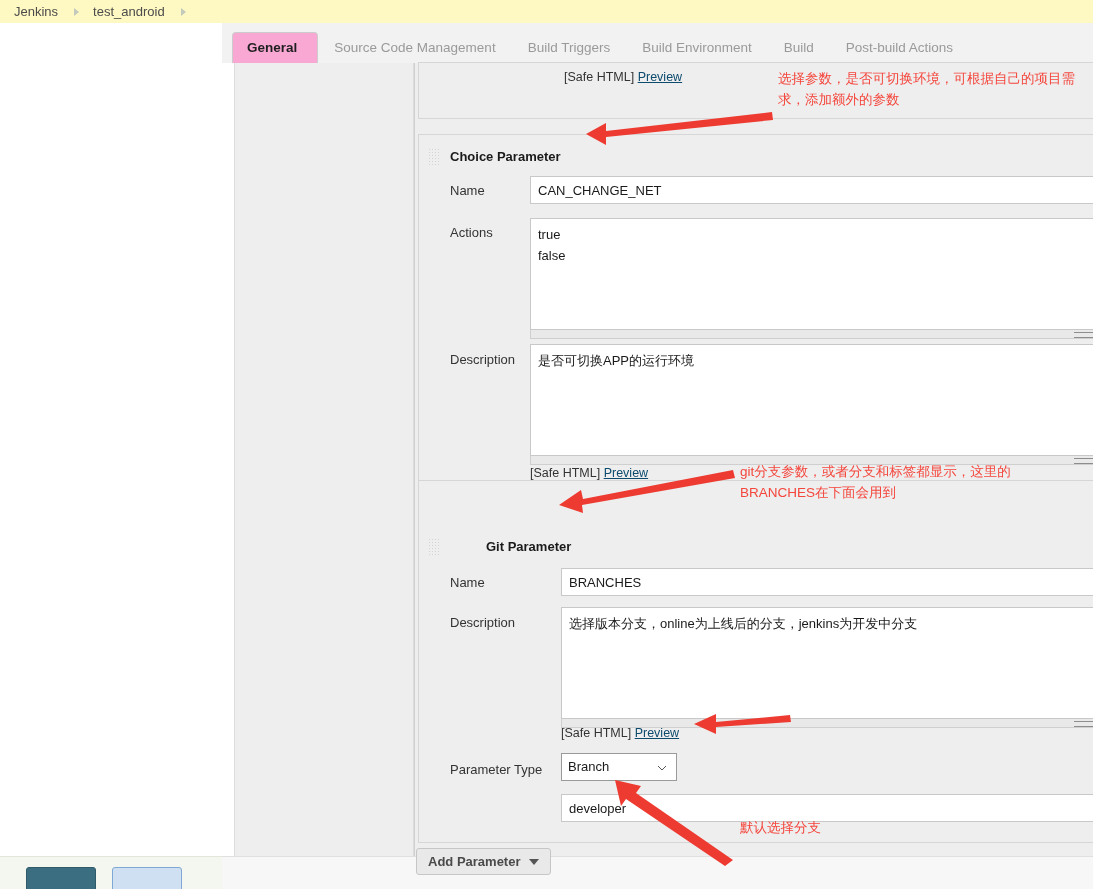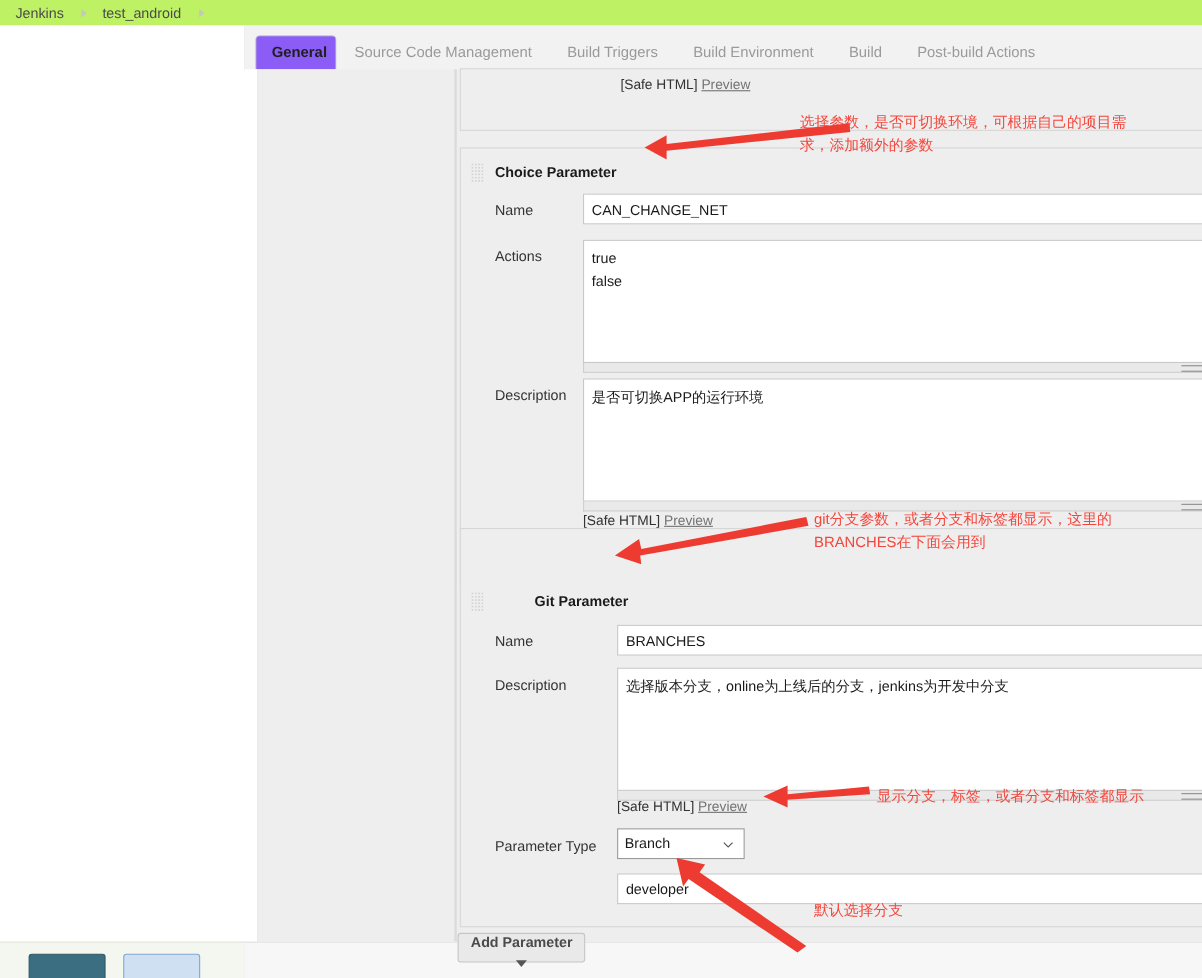--- a/index.html
+++ b/index.html
@@ -8,21 +8,21 @@
     overflow: hidden;
     background: #ffffff;
     font-family: "Liberation Sans", sans-serif;
     -webkit-font-smoothing: antialiased;
   }
   .page { position: relative; width: 1093px; height: 889px; overflow: hidden; }
 
   
   .breadcrumb-bar {
     position: absolute; left: 0; top: 0; width: 1093px; height: 23px;
-    background: #bef264;
+    background: #fef9c3;
     border-bottom: 1px solid #dde2d6;
     display: flex; align-items: center;
   }
   .crumb {
     font-size: 13px; color: #4b4b4b; padding: 0 0 0 14px;
     white-space: nowrap; line-height: 23px;
   }
   .crumb-sep {
     width: 0; height: 0; margin: 0 0 0 16px;
     border-left: 5px solid #c3c9bb;
@@ -54,23 +54,23 @@
   .tabbar {
     position: absolute; left: 222px; top: 23px; width: 871px; height: 40px;
     background: #f2f2f2; border-bottom: 1px solid #ccc;
   }
   .tabs { position: absolute; left: 10px; top: 8px; display: flex; align-items: flex-end; }
   .tab {
     font-size: 13.5px; color: #9a9a9a; padding: 8px 16px 9px 16px;
     white-space: nowrap; line-height: 14px;
   }
   .tab.active {
-    color: #1f1f1f; font-weight: bold; background: #8b5cf6;
+    color: #1f1f1f; font-weight: bold; background: #f9a8d4;
     border: 1px solid #ccc; border-bottom: none;
-    border-radius: 4px 4px 0 0; padding: 8px 8px 10px 14px;
+    border-radius: 4px 4px 0 0; padding: 8px 20px 10px 14px;
     position: relative; top: 1px;
   }
 
   
   .content-col {
     position: absolute; left: 222px; top: 63px; width: 871px; height: 793px;
     background: #ffffff;
   }
   .gutter-a {
     position: absolute; left: 0; top: 0; width: 12px; height: 793px;
@@ -89,21 +89,21 @@
   .pblock {
     position: absolute; left: 3px; width: 676px;
     background: #eeeeee;
     border: 1px solid #d6d6d6;
     box-sizing: border-box;
   }
   .safehtml-row {
     position: absolute; font-size: 12.5px; color: #333;
     white-space: nowrap;
   }
-  .safehtml-row a { color: #737373; text-decoration: underline; }
+  .safehtml-row a { color: #0c4a6e; text-decoration: underline; }
 
   .block-title {
     position: absolute; font-size: 13px; font-weight: bold; color: #1a1a1a;
     white-space: nowrap;
   }
   .grip {
     position: absolute; width: 12px; height: 18px;
     background-image:
       radial-gradient(#d2d2d2 0.9px, transparent 1px);
     background-size: 3px 3px;
@@ -155,21 +155,20 @@
 
   
   .addparam {
     position: absolute; left: 416px; top: 848px;
     height: 27px; box-sizing: border-box;
     background: #e9e9e9; border: 1px solid #c6c6c6; border-radius: 3px;
     display: flex; align-items: center; gap: 9px;
     padding: 0 11px;
     font-size: 13px; font-weight: bold; color: #4a4a4a;
     white-space: nowrap;
-    flex-direction: column;
   }
   .caret-down {
     width: 0; height: 0;
     border-left: 5px solid transparent; border-right: 5px solid transparent;
     border-top: 6px solid #555;
   }
 
   
   .bottom-strip {
     position: absolute; left: 222px; top: 856px; width: 871px; height: 33px;
@@ -279,35 +278,34 @@
 
     </div>
   </div>
 
   <div class="bottom-strip"></div>
   <div class="addparam">
     <span>Add Parameter</span>
     <span class="caret-down"></span>
   </div>
 
-  <div class="anno" style="left:727px; top:68px;margin-top:32px;">选择参数，是否可切换环境，可根据自己的项目需
+  <div class="anno" style="left:778px; top:68px;">选择参数，是否可切换环境，可根据自己的项目需
 求，添加额外的参数</div>
 
   <svg class="arrow-svg" width="230" height="40" style="left:570px; top:110px;" viewBox="0 0 230 40">
     <path d="M202 2 L36 21 L36 13 L16 24 L36 35 L36 27 L203 10 Z" fill="#ee3b31"></path>
   </svg>
 
   <div class="anno" style="left:740px; top:461px;">git分支参数，或者分支和标签都显示，这里的
 BRANCHES在下面会用到</div>
 
   <svg class="arrow-svg" width="200" height="48" style="left:545px; top:467px;" viewBox="0 0 200 48">
     <path d="M188 3 L38 32 L36 23 L14 38 L38 46 L37 38 L190 11 Z" fill="#ee3b31"></path>
   </svg>
 
-  <div class="anno" style="left:797px; top:713px;">显示分支，标签，或者分支和标签都显示</div>
 
   <svg class="arrow-svg" width="110" height="28" style="left:684px; top:710px;" viewBox="0 0 110 28">
     <path d="M106 5 L32 12 L32 4 L10 14 L32 24 L32 17 L107 12 Z" fill="#ee3b31"></path>
   </svg>
 
   <div class="anno" style="left:740px; top:817px;">默认选择分支</div>
 
   <svg class="arrow-svg" width="130" height="95" style="left:613px; top:772px;" viewBox="0 0 130 95">
     <path d="M120 88 L23 21 L28 14 L2 8 L8 34 L13 27 L112 94 Z" fill="#ee3b31"></path>
   </svg>

